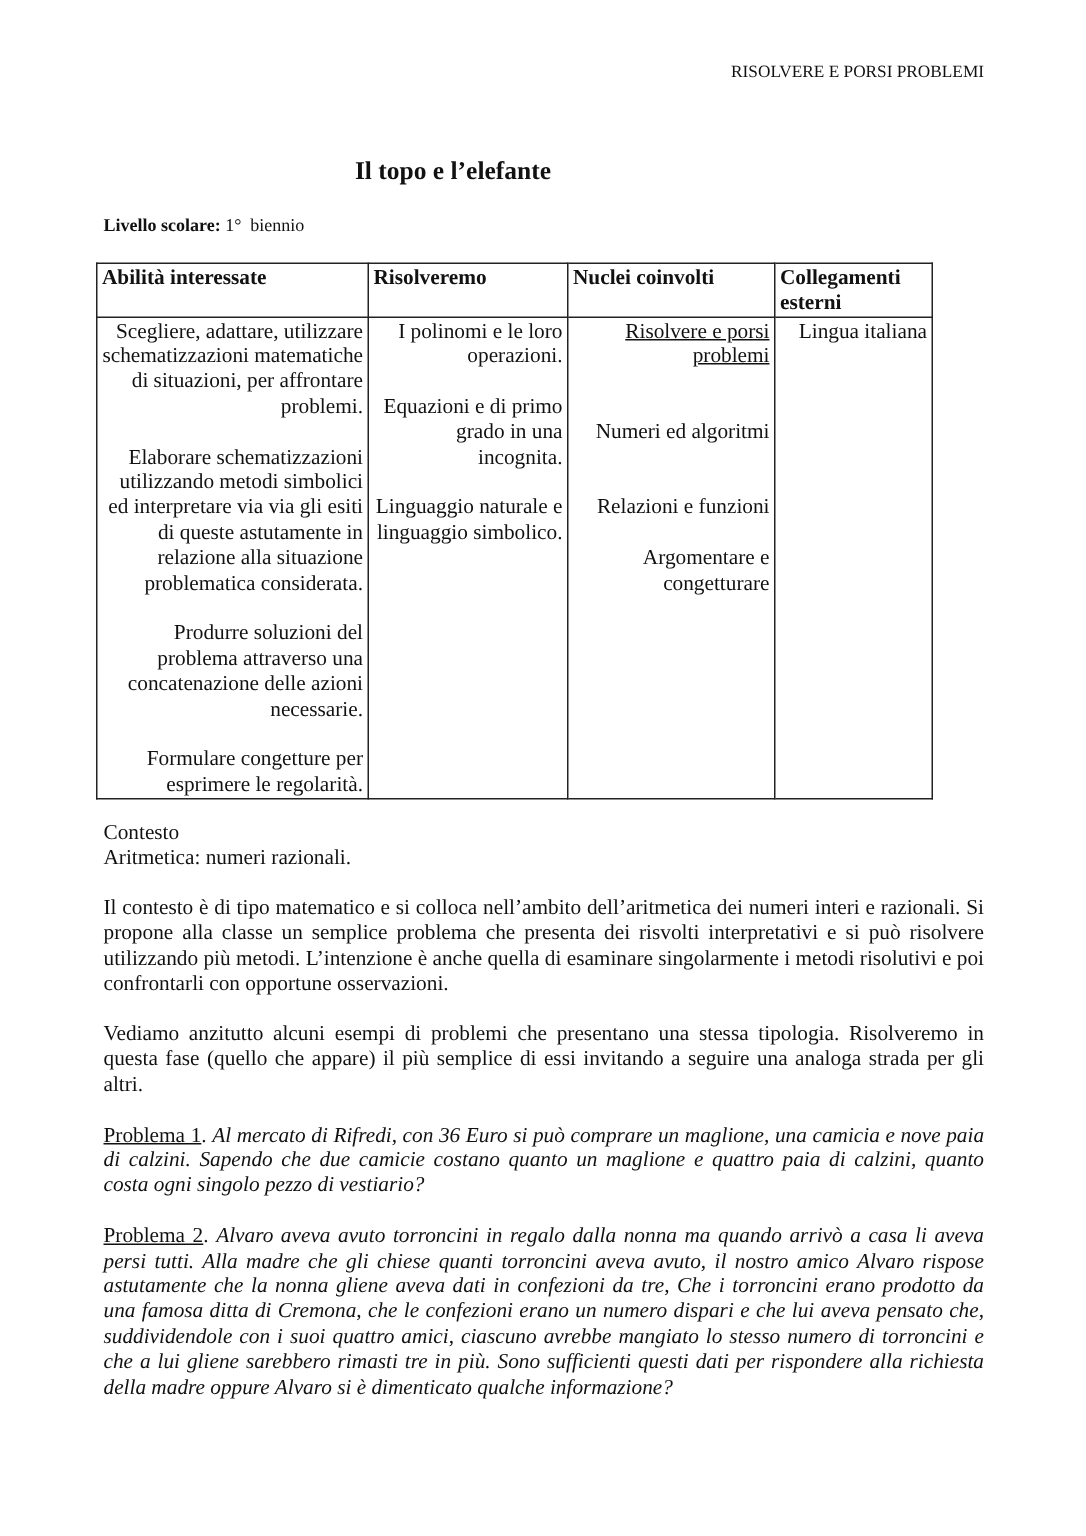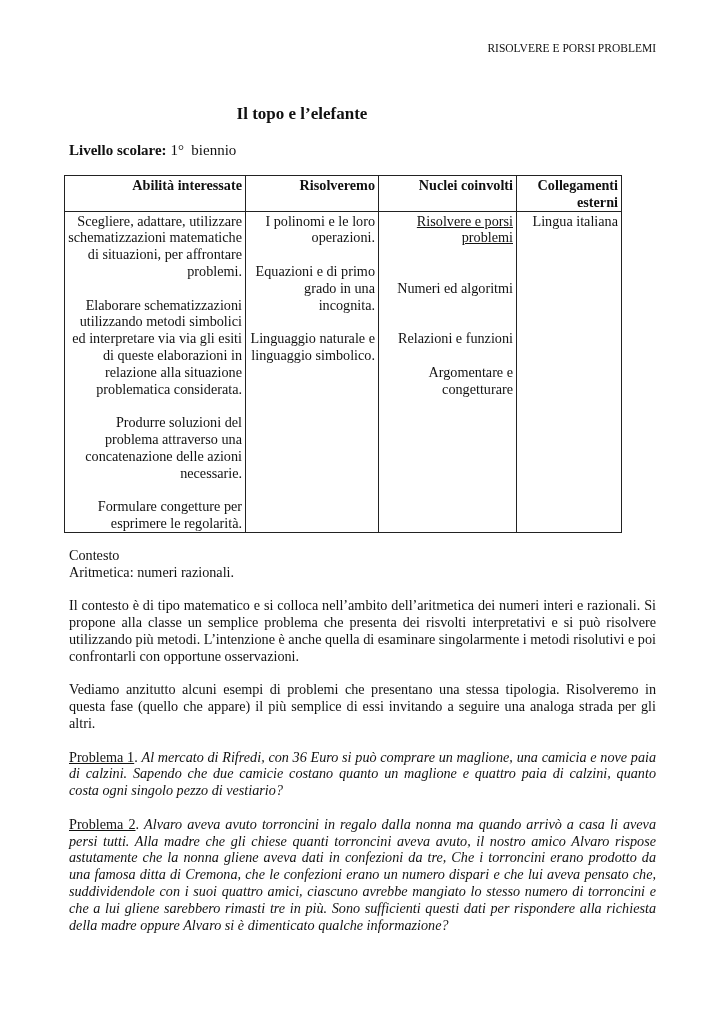--- a/index.html
+++ b/index.html
@@ -8,32 +8,32 @@
       font-family: "Liberation Serif", serif; color: #111; font-size: 14.2px; line-height: 16.8px;
     }
     .running-head {
       position: absolute; top: 40px; right: 68px; font-size: 11.5px; letter-spacing: 0;
     }
     .title {
       position: absolute; top: 106px; left: 0; width: 604px; text-align: center;
       font-weight: bold; font-size: 17px;
     }
     .level {
-      position: absolute; top: 142px; left: 69px; font-size: 15px;
+      position: absolute; top: 142px; left: 69px; font-size: 12px;
     }
     .level b { font-weight: bold; }
     table.grid {
       position: absolute; top: 175px; left: 64px; border-collapse: collapse;
       table-layout: fixed; width: 557px;
     }
     table.grid th, table.grid td {
       border: 1.3px solid #222; vertical-align: top; padding: 1px 3px 0 3px;
       font-size: 14.2px; line-height: 16.8px; text-align: right;
     }
-    table.grid th { font-weight: bold; text-align: right; height: 32px; }
+    table.grid th { font-weight: bold; text-align: left; height: 32px; }
     table.grid td { height: 316px; }
     .cell-block { margin-bottom: 16.8px; }
     .cell-block:last-child { margin-bottom: 0; margin-top: 12px; }
     .u { text-decoration: underline; }
     .section {
       position: absolute; left: 69px; width: 587px; text-align: justify;
       font-size: 14.2px; line-height: 16.8px;
     }
     .section p { margin: 0; }
     .bold { font-weight: normal; }
@@ -62,21 +62,21 @@
       <th>Abilità interessate</th>
       <th>Risolveremo</th>
       <th>Nuclei coinvolti</th>
       <th>Collegamenti esterni</th>
     </tr>
   </thead>
   <tbody>
     <tr>
       <td>
         <div class="cell-block">Scegliere, adattare, utilizzare schematizzazioni matematiche di situazioni, per affrontare problemi.</div>
-        <div class="cell-block">Elaborare schematizzazioni utilizzando metodi simbolici ed interpretare via via gli esiti di queste elaborazioni in relazione alla situazione problematica considerata.</div>
+        <div class="cell-block">Elaborare schematizzazioni utilizzando metodi simbolici ed interpretare via via gli esiti di queste astutamente in relazione alla situazione problematica considerata.</div>
         <div class="cell-block">Produrre soluzioni del problema attraverso una concatenazione delle azioni necessarie.</div>
         <div class="cell-block">Formulare congetture per esprimere le regolarità.</div>
       </td>
       <td>
         <div class="cell-block">I polinomi e le loro operazioni.</div>
         <div class="cell-block">Equazioni e di primo grado in una incognita.</div>
         <div class="cell-block">Linguaggio naturale e linguaggio simbolico.</div>
       </td>
       <td>
         <div class="cell-block u" style="margin-bottom:33.6px">Risolvere e porsi problemi</div>

